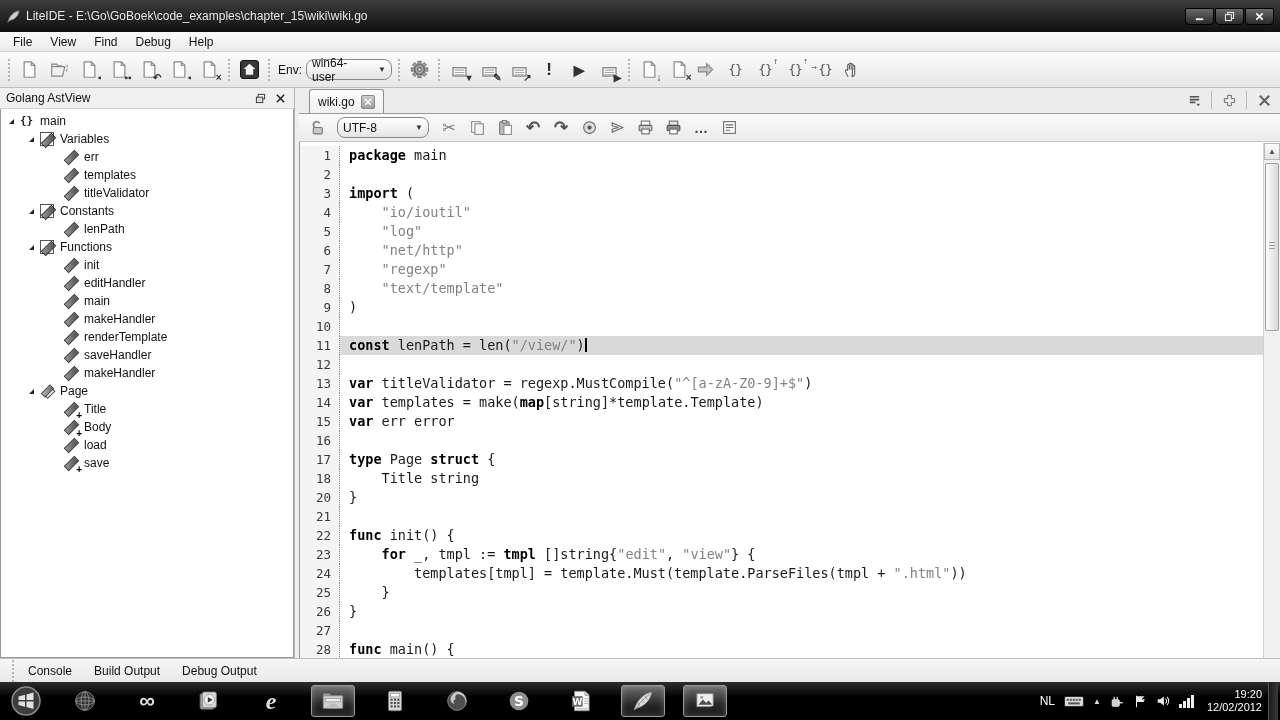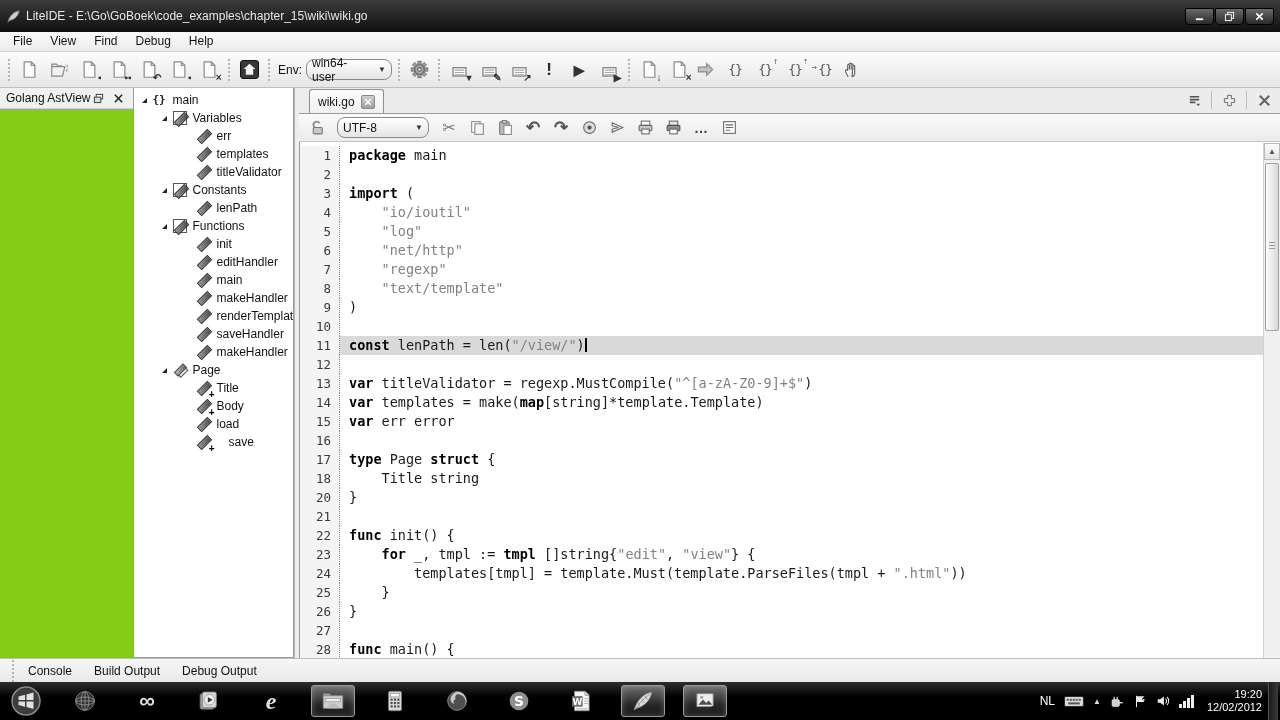--- a/index.html
+++ b/index.html
@@ -6,41 +6,41 @@
   *{box-sizing:border-box;}
   .app{width:1280px;height:720px;font-family:"Liberation Sans",sans-serif;display:flex;flex-direction:column;background:#f0f0f0;position:relative;overflow:hidden;}
   
   .titlebar{height:22px;background:linear-gradient(#3c3c3c,#101010);display:flex;align-items:center;padding:16px 4px;color:#e8e8e8;font-size:12px;flex:none;}
   .app-ico{width:15px;height:15px;margin:0 5px 0 2px;color:#cfcfcf;}
   .titlebar .title{flex:1;white-space:nowrap;overflow:hidden;}
   .winbtns{display:flex;gap:1px;margin-right:2px;}
   .winbtn{width:29px;height:17px;background:linear-gradient(#6a6a6a,#2a2a2a);border:1px solid #000;border-radius:0 0 4px 4px;display:flex;align-items:center;justify-content:center;color:#fff;}
   .winbtn svg{width:11px;height:11px;}
   
-  .menubar{height:20px;background:linear-gradient(#fafafa,#ececec);border-bottom:1px solid #d2d2d2;display:flex;padding-left:4px;flex:none;}
+  .menubar{height:20px;background:linear-gradient(#fafafa,#ececec);border-bottom:1px solid #d2d2d2;display:flex;align-items:center;padding-left:4px;flex:none;}
   .menu-item{padding:2px 9px;font-size:12px;color:#111;}
   
   .toolbar{height:36px;background:linear-gradient(#fcfcfc,#e6e6e6);border-bottom:1px solid #bfbfbf;display:flex;align-items:center;padding:0 2px;flex:none;}
   .tb-handle{width:0;height:22px;border-left:2px dotted #b5b5b5;margin:0 6px;flex:none;}
   .tb-group{display:flex;align-items:center;gap:4px;}
   .tb-btn{width:26px;height:26px;display:flex;align-items:center;justify-content:center;border-radius:3px;position:relative;}
   .tb-btn svg{width:19px;height:19px;}
   .ic{position:relative;display:inline-flex;width:19px;height:19px;align-items:center;justify-content:center;}
   .ic svg{width:100%;height:100%;}
   .ic .badge{position:absolute;right:-3px;bottom:-4px;font-size:10px;font-weight:bold;color:#333;line-height:10px;}
   .ic.txt{font-size:15px;font-weight:bold;color:#444;}
   .ic.braces{font-family:"DejaVu Sans Mono",monospace;font-size:13px;letter-spacing:-1px;color:#555;}
   .ic .mini{position:absolute;top:-4px;right:-3px;font-size:9px;color:#666;}
   .env-label{font-size:12px;color:#111;margin:0 4px 0 2px;}
   .combo{height:21px;border:1px solid #8a8a8a;border-radius:8px;background:linear-gradient(#ffffff,#e4e4e4);display:flex;align-items:center;font-size:12px;padding:0 5px;color:#111;}
   .combo .arr{margin-left:10px;font-size:8px;color:#333;}
   .env-combo{width:86px;justify-content:space-between;}
   
   .content{flex:1;display:flex;min-height:0;}
-  .sidepanel{width:295px;flex:none;display:flex;flex-direction:row;border-right:1px solid #b5b5b5;background:#84cc16;}
+  .sidepanel{width:295px;flex:none;display:flex;flex-direction:column;border-right:1px solid #b5b5b5;background:#84cc16;}
   .panel-head{height:21px;background:#f0f0f0;border-bottom:1px solid #cfcfcf;display:flex;align-items:center;padding:0 6px;font-size:12px;color:#111;flex:none;}
   .panel-head .ph-title{flex:1;}
   .ph-btn{width:16px;height:14px;display:flex;align-items:center;justify-content:center;color:#333;}
   .ph-btn svg{width:11px;height:11px;}
   .treeview{flex:1;overflow:hidden;border:1px solid #9a9a9a;border-top:none;margin:0;background:#fff;padding-top:3px;}
   .tree-row{height:18px;display:flex;align-items:center;font-size:12px;color:#111;white-space:nowrap;}
   .tw-arrow{width:0;height:0;border-left:5px solid transparent;border-bottom:5px solid #222;margin-right:6px;flex:none;}
   .ticon{width:14px;height:14px;position:relative;flex:none;margin-right:6px;}
   .ticon.braces::before{content:"{}";position:absolute;left:0;top:0;font:bold 11px "DejaVu Sans Mono",monospace;color:#222;}
   .ticon.folder-tag{border:1px solid #555;background:#fff;}
@@ -431,21 +431,21 @@
             <span>Title</span>
           </div>
           <div class="tree-row" style="padding-left: 63px;">
             <span class="ticon tag-plus"></span>
             <span>Body</span>
           </div>
           <div class="tree-row" style="padding-left: 63px;">
             <span class="ticon tag"></span>
             <span>load</span>
           </div>
-          <div class="tree-row" style="padding-left: 63px; gap: 12px;">
+          <div class="tree-row" style="padding-left: 63px;">
             <span class="ticon tag-plus"></span>
             <span>save</span>
           </div>
         </div>
     </div>
 
     <div class="splitter"></div>
 
     <div class="editor">
       <div class="tabbar">

